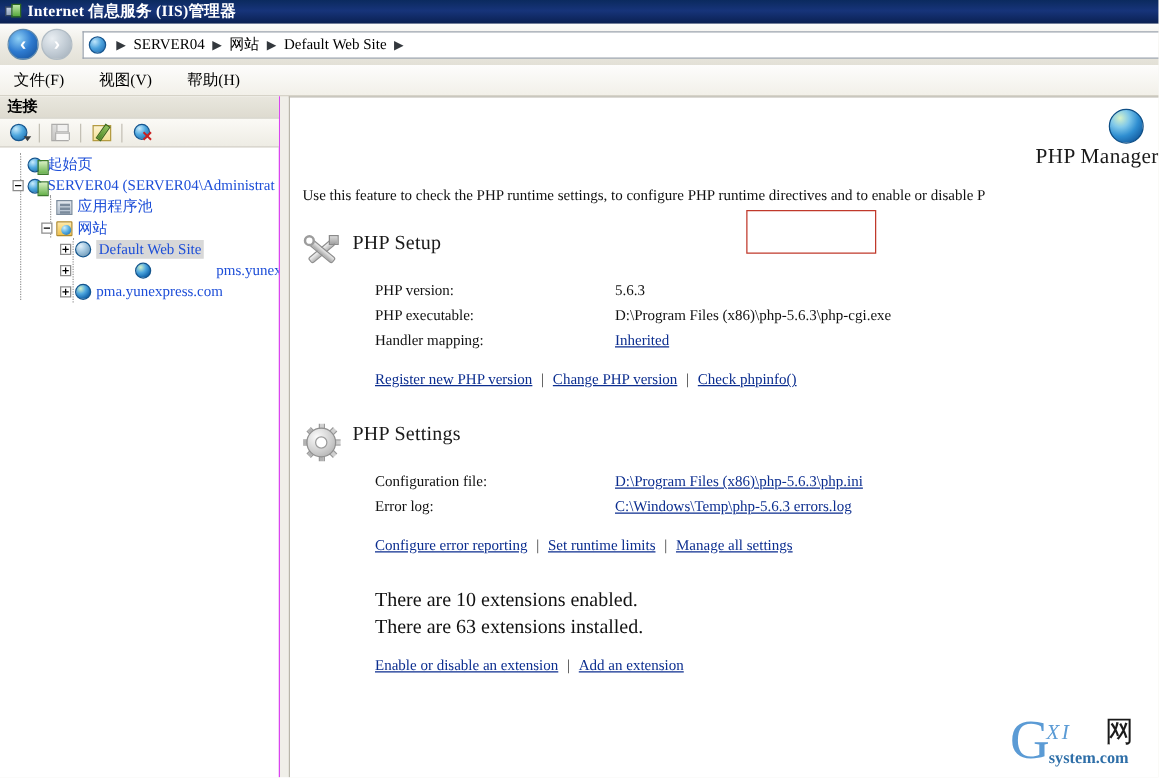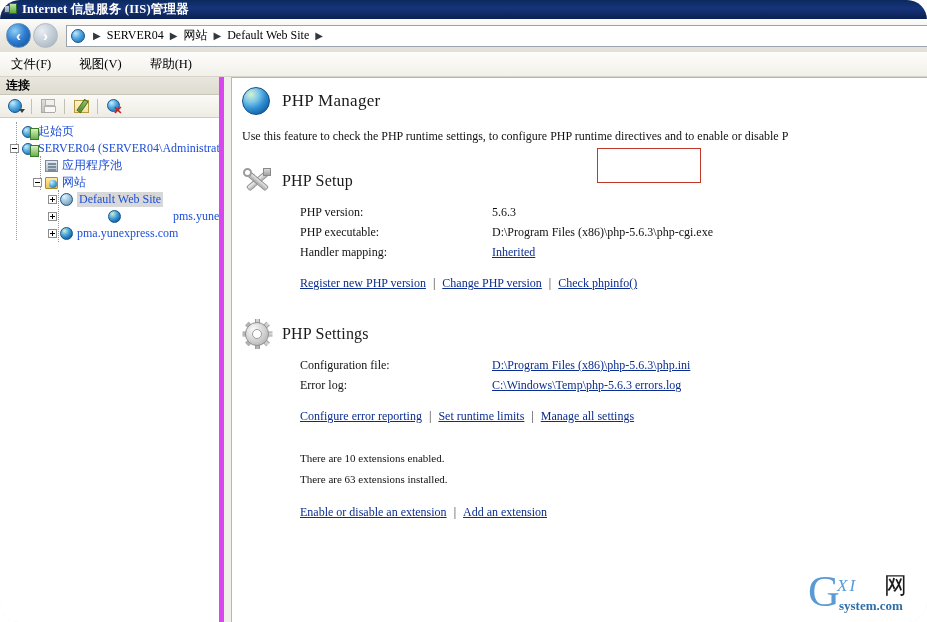--- a/index.html
+++ b/index.html
@@ -9,21 +9,20 @@
     overflow: hidden;
     background: #ffffff;
     font-family: "Liberation Sans", sans-serif;
   }
 
   #app {
     position: relative;
     width: 927px; height: 622px;
     background: #f0efe9;
     overflow: hidden;
-    border-radius: 20px;
   }
 
   
   .titlebar {
     position: absolute; left: 0; top: 0; width: 927px; height: 19px;
     background: linear-gradient(180deg, #0b2a5e 0%, #17347a 45%, #0a2051 100%);
     display: flex; align-items: center;
     padding-left: 3px;
   }
   .title-icon {
@@ -111,21 +110,21 @@
     font-size: 12.5px; color: #000;
     margin-right: 22px;
     white-space: nowrap;
     padding: 2px 3px;
   }
 
   
   .conn-pane {
     position: absolute; left: 0; top: 77px; width: 224px; height: 545px;
     background: #ffffff;
-    border-right: 5px solid #d946ef;
+    border-right: 1px solid #d946ef;
   }
   .conn-header {
     height: 18px;
     background: linear-gradient(180deg,#e9e7de,#dedbd0);
     border-bottom: 1px solid #c8c5b9;
     display: flex; align-items: center;
     padding-left: 6px;
   }
   .conn-header-text {
     font-family: "Liberation Serif", serif;
@@ -275,22 +274,23 @@
   
   .content {
     position: absolute; left: 231px; top: 77px;
     width: 696px; height: 545px;
     background: #ffffff;
     border-left: 1px solid #b9b6ab;
     border-top: 1px solid #b9b6ab;
     overflow: hidden;
   }
   .feature-head {
-    display: flex; align-items: center;
+    display: flex; align-items: flex-end;
     padding: 9px 0 0 10px;
+    flex-direction: column;
   }
   .feature-globe {
     width: 28px; height: 28px; border-radius: 50%; flex:0 0 auto;
     background: radial-gradient(circle at 31% 25%, #d6f2ca 0%, #7fc8ea 28%, #2f8ed1 55%, #12599d 85%, #0a3f74 100%);
     border: 1px solid #0f4f86;
     margin-right: 12px;
   }
   .feature-title {
     font-family: "Liberation Serif", serif;
     font-size: 17px; color: #1a1a1a;
@@ -299,21 +299,21 @@
   .feature-desc {
     margin: 14px 0 0 10px;
     font-family: "Liberation Serif", serif;
     font-size: 12px; color: #111;
     white-space: nowrap;
     overflow: hidden;
     width: 690px;
   }
 
   .section { margin-top: 22px; position: relative; padding-left: 10px; }
-  .sec-head { display: flex; align-items: center; }
+  .sec-head { display: flex; align-items: flex-start; }
   .sec-icon { width: 30px; height: 30px; flex: 0 0 auto; margin-right: 10px; position: relative; }
   .sec-title {
     font-family: "Liberation Serif", serif;
     font-size: 16px; color: #1a1a1a; letter-spacing: 0.2px;
   }
 
   
   .ic-tools { background: transparent; }
   .ic-tools .w1, .ic-tools .w2 {
     position:absolute; left:3px; top:12px; width:25px; height:6px;
@@ -384,21 +384,21 @@
     white-space: nowrap; cursor: pointer;
   }
   .tasklinks {
     margin: 11px 0 0 58px;
     display: flex; align-items: center;
     font-family: "Liberation Serif", serif; font-size: 12px;
     position: relative;
   }
   .tasklinks .pipe { color: #333; margin: 0 7px; }
   .textline {
-    font-family: "Liberation Serif", serif; font-size: 11px; color: #111;
+    font-family: "Liberation Serif", serif; font-size: 16px; color: #111;
     height: 21px; white-space: nowrap;
   }
 
   .highlight-box {
     position: absolute;
     border: 1px solid #c0392b;
     pointer-events: none;
   }
 
   

